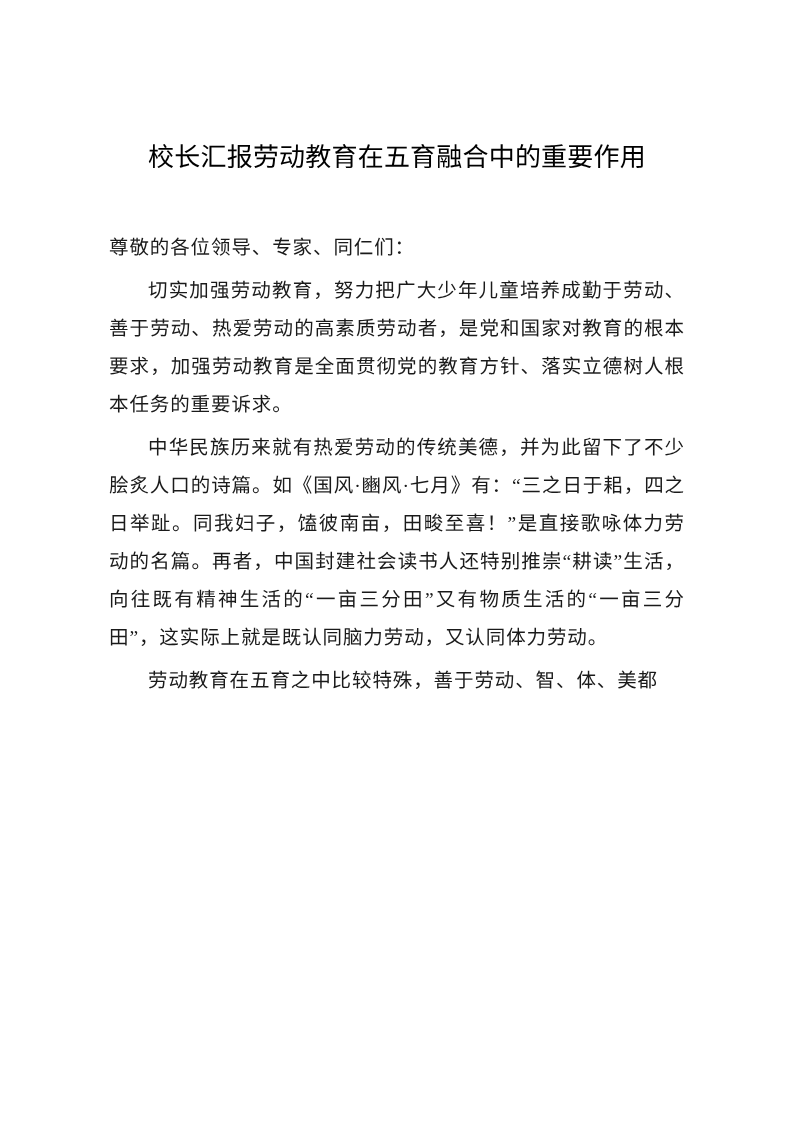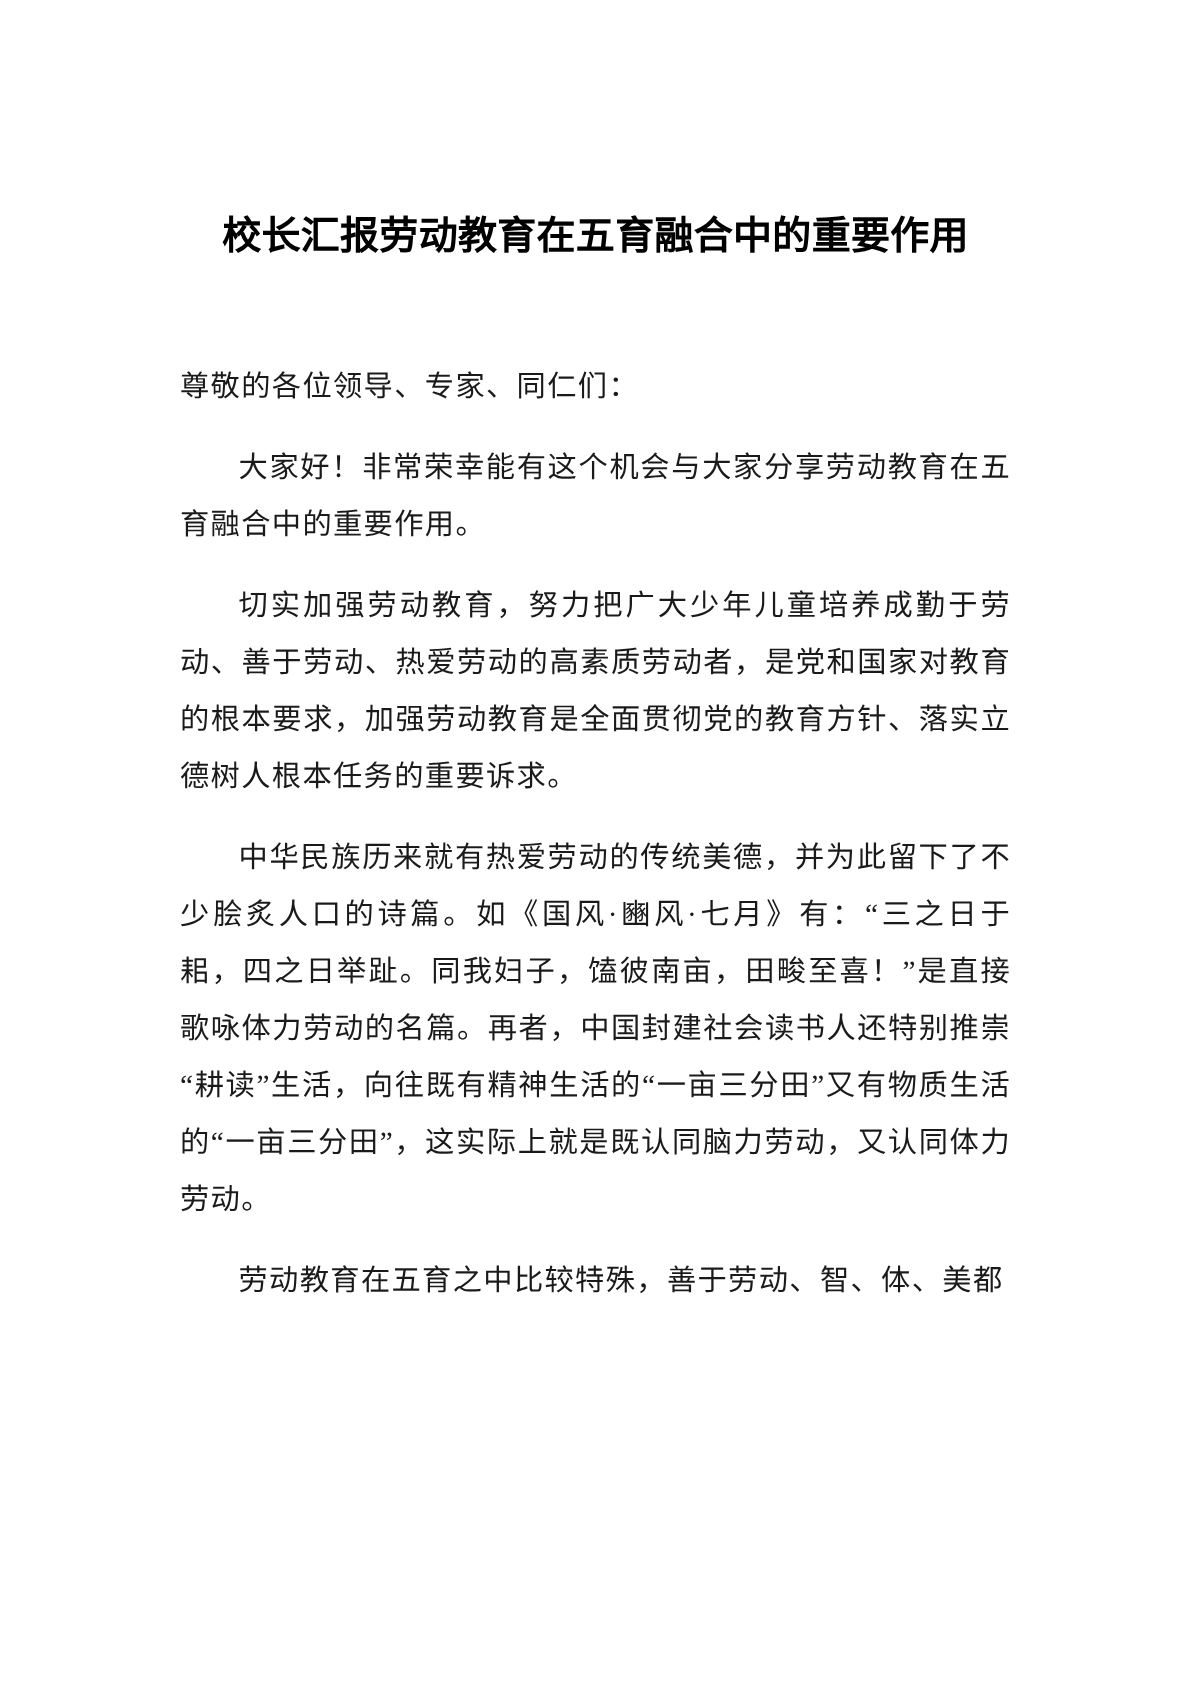--- a/index.html
+++ b/index.html
@@ -21,21 +21,21 @@
 
   .doc-body {
     position: absolute;
     left: 104px;
     top: 138px;
     width: 586px;
   }
 
   .doc-title {
     font-family: "Liberation Serif", "DejaVu Serif", serif;
-    font-weight: bold;
+    font-weight: normal;
     font-size: 26px;
     line-height: 40px;
     color: #000000;
     text-align: center;
     letter-spacing: 0.2px;
     margin: 0 0 0 0;
     padding: 0;
     white-space: nowrap;
   }
 
@@ -43,21 +43,21 @@
     height: 46px;
   }
 
   .para {
     font-family: "Liberation Serif", "DejaVu Serif", serif;
     font-size: 19.5px;
     line-height: 38px;
     color: #1a1a1a;
     text-align: justify;
     text-justify: inter-ideograph;
-    margin: 16px;
+    margin: 5px;
     padding: 0;
     letter-spacing: 0.9px;
     word-break: break-all;
   }
 
   .para.indent {
     text-indent: 2em;
   }
 
   .para.heading {
@@ -77,21 +77,20 @@
 
 <div class="page">
   <div class="doc-body">
 
     <h1 class="doc-title">校长汇报劳动教育在五育融合中的重要作用</h1>
 
     <div class="title-spacer"></div>
 
     <p class="para">尊敬的各位领导、专家、同仁们：</p>
 
-    <p class="para indent">大家好！非常荣幸能有这个机会与大家分享劳动教育在五育融合中的重要作用。</p>
 
     <p class="para indent">切实加强劳动教育，努力把广大少年儿童培养成勤于劳动、善于劳动、热爱劳动的高素质劳动者，是党和国家对教育的根本要求，加强劳动教育是全面贯彻党的教育方针、落实立德树人根本任务的重要诉求。</p>
 
 
     <p class="para indent">中华民族历来就有热爱劳动的传统美德，并为此留下了不少脍炙人口的诗篇。如《国风·豳风·七月》有：“三之日于耜，四之日举趾。同我妇子，馌彼南亩，田畯至喜！”是直接歌咏体力劳动的名篇。再者，中国封建社会读书人还特别推崇“耕读”生活，向往既有精神生活的“一亩三分田”又有物质生活的“一亩三分田”，这实际上就是既认同脑力劳动，又认同体力劳动。</p>
 
 
 
 
     <p class="para indent">劳动教育在五育之中比较特殊，善于劳动、智、体、美都</p>

